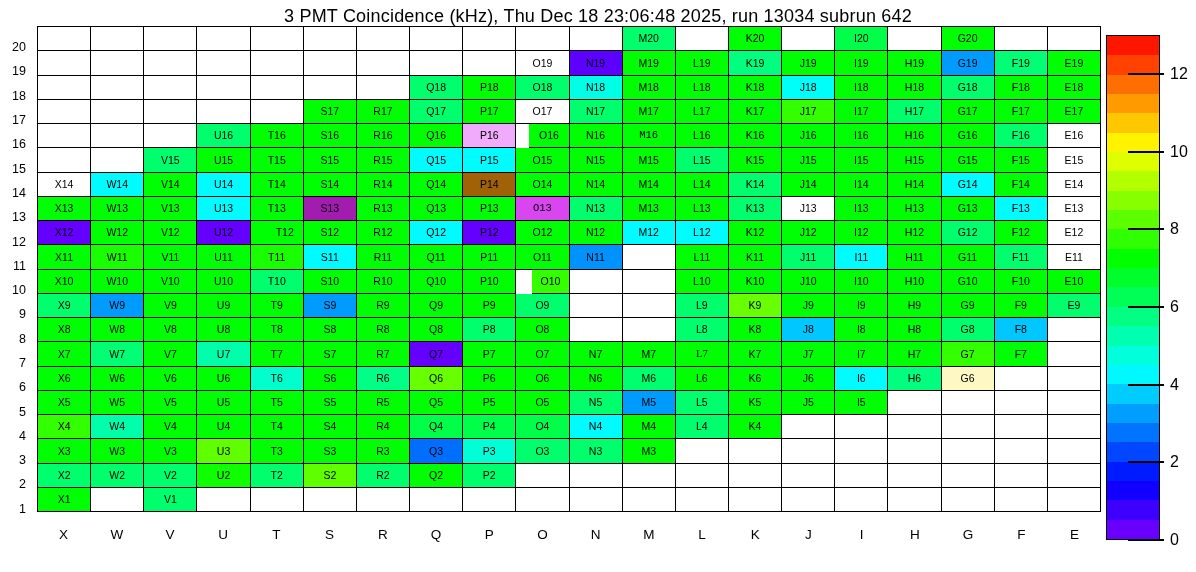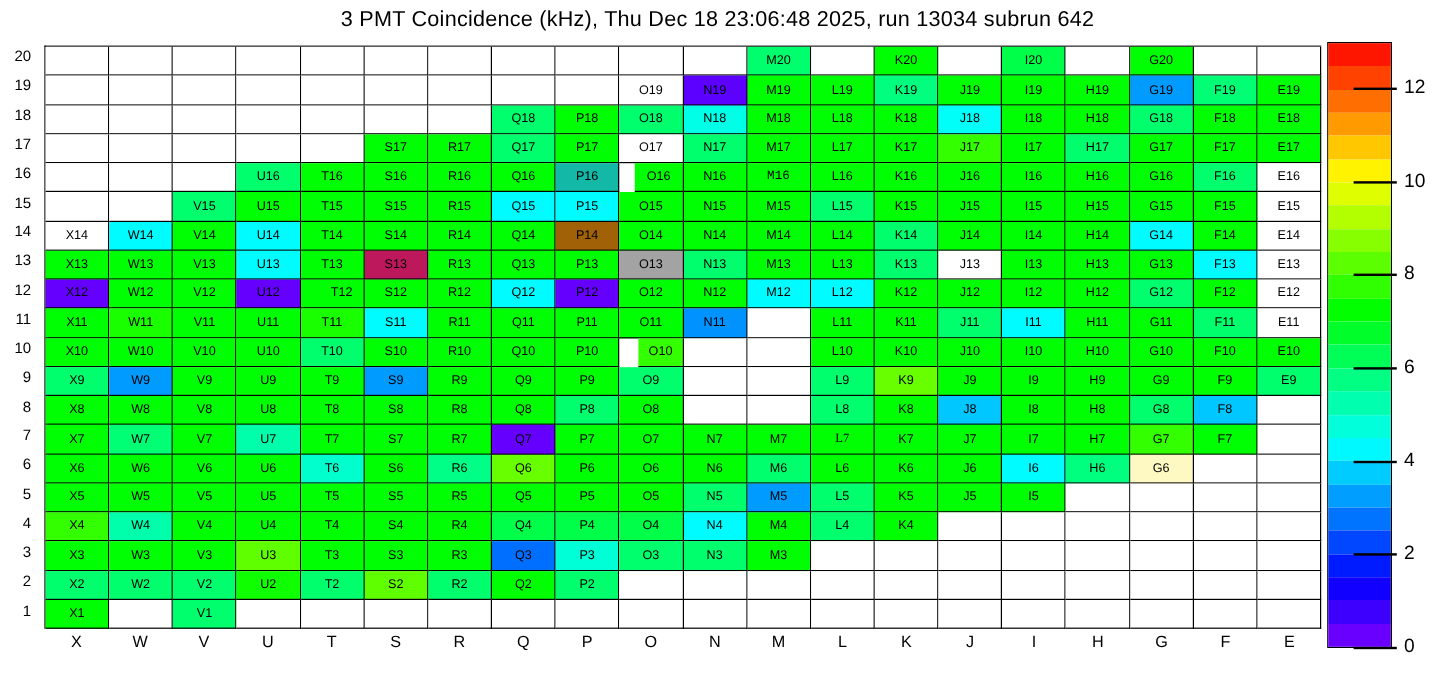--- a/index.html
+++ b/index.html
@@ -1,20 +1,20 @@
 <!DOCTYPE html>
 <html><head>
 <meta charset="utf-8">
 <style>
   html,body{margin:0;padding:0;background:#fff;}
   body{width:1196px;height:572px;position:relative;overflow:hidden;
        font-family:"Liberation Sans",sans-serif;color:#000;}
   .title{position:absolute;top:6px;left:0;width:1196px;text-align:center;
          font-size:18px;letter-spacing:0.2px;}
-  #grid{position:absolute;left:37px;top:38px;width:1064px;height:486px;
+  #grid{position:absolute;left:37px;top:26px;width:1064px;height:486px;
         display:grid;grid-template-columns:repeat(20,1fr);
         grid-template-rows:repeat(20,1fr);
         border-left:1px solid #000;border-top:1px solid #000;box-sizing:border-box;}
   .cell{border-right:1px solid #000;border-bottom:1px solid #000;box-sizing:border-box;
         display:flex;align-items:center;justify-content:center;
         font-size:10.5px;line-height:1;background:#fff;}
   #rowlabels{position:absolute;left:0;top:35px;width:31px;height:486px;
              display:flex;flex-direction:column;}
   .rl{flex:1;display:flex;align-items:center;justify-content:flex-end;
       font-size:12.5px;padding-right:5px;}
@@ -137,21 +137,21 @@
     <div class="cell" style="background: rgb(0, 255, 2);">F17</div>
     <div class="cell" style="background: rgb(0, 255, 2);">E17</div>
     <div class="cell"></div>
     <div class="cell"></div>
     <div class="cell"></div>
     <div class="cell" style="background: rgb(0, 255, 108);">U16</div>
     <div class="cell" style="background: rgb(0, 255, 2);">T16</div>
     <div class="cell" style="background: rgb(0, 255, 2);">S16</div>
     <div class="cell" style="background: rgb(0, 255, 2);">R16</div>
     <div class="cell" style="background: rgb(0, 255, 2);">Q16</div>
-    <div class="cell" style="background: #14b8a6;">P16</div>
+    <div class="cell" style="background: #f0abfc;">P16</div>
     <div class="cell" style="background: rgb(0, 255, 2); margin-left: 13px;">O16</div>
     <div class="cell" style="background: rgb(0, 255, 2);">N16</div>
     <div class="cell" style="background: rgb(0, 255, 2); font-family: Liberation Mono, monospace;">M16</div>
     <div class="cell" style="background: rgb(0, 255, 2);">L16</div>
     <div class="cell" style="background: rgb(0, 255, 2);">K16</div>
     <div class="cell" style="background: rgb(0, 255, 2);">J16</div>
     <div class="cell" style="background: rgb(0, 255, 2);">I16</div>
     <div class="cell" style="background: rgb(0, 255, 2);">H16</div>
     <div class="cell" style="background: rgb(0, 255, 2);">G16</div>
     <div class="cell" style="background: rgb(0, 255, 108);">F16</div>
@@ -194,25 +194,25 @@
     <div class="cell" style="background: rgb(0, 255, 2);">I14</div>
     <div class="cell" style="background: rgb(0, 255, 2);">H14</div>
     <div class="cell" style="background: rgb(0, 252, 255);">G14</div>
     <div class="cell" style="background: rgb(0, 255, 2);">F14</div>
     <div class="cell">E14</div>
     <div class="cell" style="background: rgb(0, 255, 2);">X13</div>
     <div class="cell" style="background: rgb(0, 255, 2);">W13</div>
     <div class="cell" style="background: rgb(0, 255, 2);">V13</div>
     <div class="cell" style="background: rgb(0, 252, 255);">U13</div>
     <div class="cell" style="background: rgb(0, 255, 2);">T13</div>
-    <div class="cell" style="background: #be185d;">S13</div>
+    <div class="cell" style="background: #a21caf;">S13</div>
     <div class="cell" style="background: rgb(0, 255, 2);">R13</div>
     <div class="cell" style="background: rgb(0, 255, 2);">Q13</div>
     <div class="cell" style="background: rgb(0, 255, 2);">P13</div>
-    <div class="cell" style="background: #a3a3a3;">O13</div>
+    <div class="cell" style="background: #d946ef; font-family: Liberation Mono, monospace;">O13</div>
     <div class="cell" style="background: rgb(0, 255, 108);">N13</div>
     <div class="cell" style="background: rgb(0, 255, 2);">M13</div>
     <div class="cell" style="background: rgb(0, 255, 2);">L13</div>
     <div class="cell" style="background: rgb(0, 255, 108);">K13</div>
     <div class="cell">J13</div>
     <div class="cell" style="background: rgb(0, 255, 2);">I13</div>
     <div class="cell" style="background: rgb(0, 255, 2);">H13</div>
     <div class="cell" style="background: rgb(0, 255, 2);">G13</div>
     <div class="cell" style="background: rgb(0, 252, 255);">F13</div>
     <div class="cell">E13</div>

